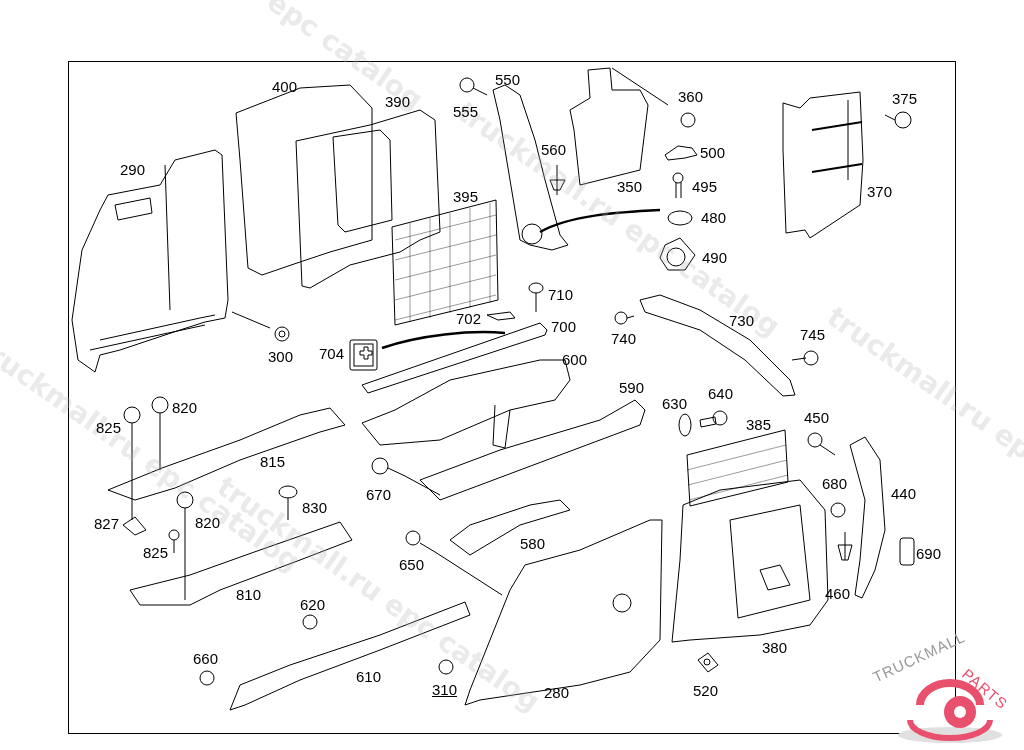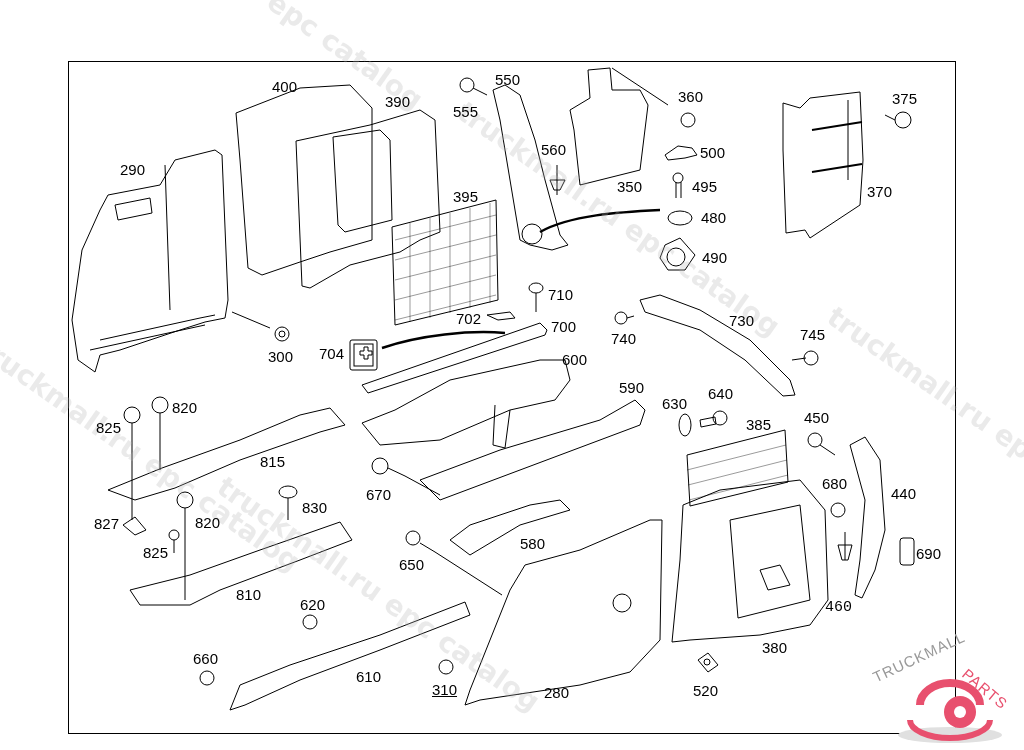--- a/index.html
+++ b/index.html
@@ -298,21 +298,21 @@
 <span class="lbl" style="left:366px; top:487px;">670</span>
 <span class="lbl" style="left:822px; top:476px;text-align:center;">680</span>
 <span class="lbl" style="left:891px; top:486px;">440</span>
 <span class="lbl" style="left:94px; top:516px;">827</span>
 <span class="lbl" style="left:195px; top:515px;">820</span>
 <span class="lbl" style="left:302px; top:500px;">830</span>
 <span class="lbl" style="left:143px; top:545px;">825</span>
 <span class="lbl" style="left:520px; top:536px;">580</span>
 <span class="lbl" style="left:399px; top:557px;">650</span>
 <span class="lbl" style="left:916px; top:546px;">690</span>
-<span class="lbl" style="left:825px; top:600px;font-family:Liberation Mono, monospace;">460</span>
+<span class="lbl" style="left:825px; top:586px;">460</span>
 <span class="lbl" style="left:236px; top:587px;">810</span>
 <span class="lbl" style="left:300px; top:597px;">620</span>
 <span class="lbl" style="left:762px; top:640px;">380</span>
 <span class="lbl" style="left:193px; top:651px;">660</span>
 <span class="lbl" style="left:347px; top:669px;margin-left:9px;">610</span>
 <span class="lbl" style="left:432px; top:682px;text-decoration:underline;">310</span>
 <span class="lbl" style="left:544px; top:685px;">280</span>
 <span class="lbl" style="left:693px; top:683px;">520</span>
 
 <div id="logo">

